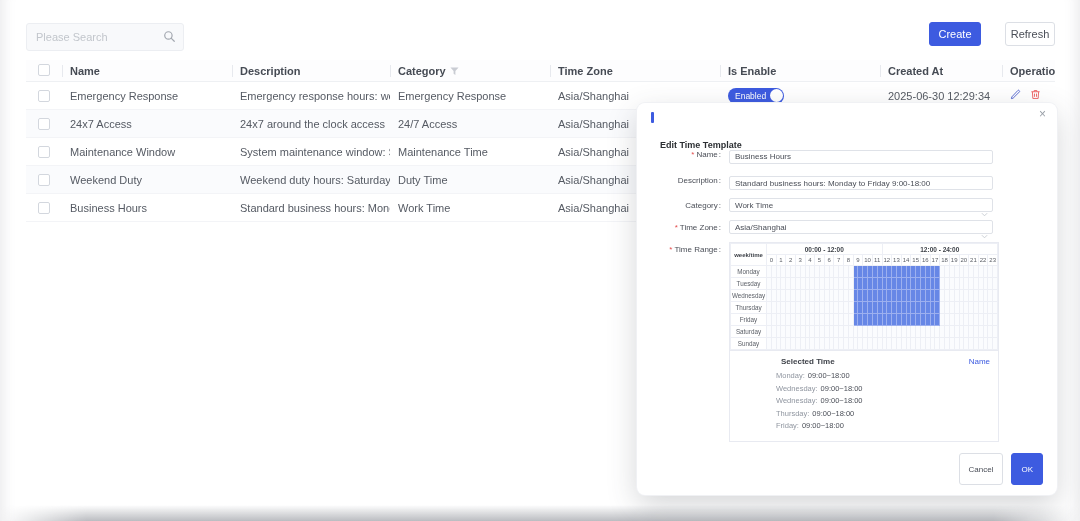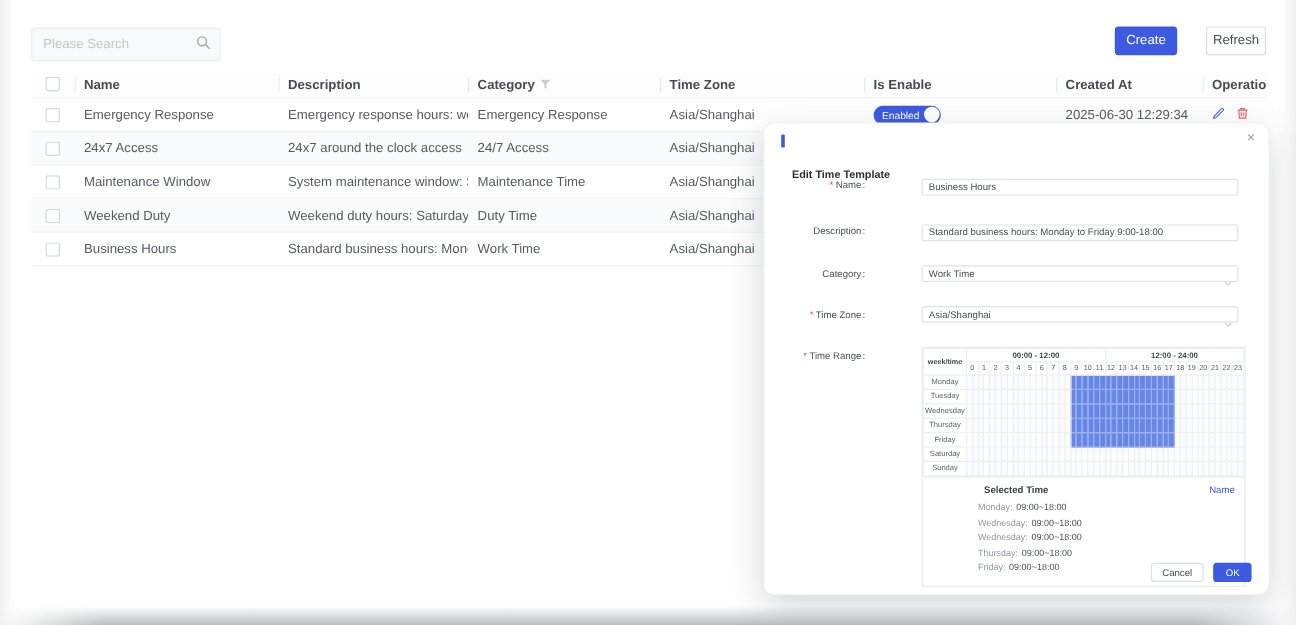--- a/index.html
+++ b/index.html
@@ -47,21 +47,21 @@
   .ops { display:flex; gap:9px; align-items:center; }
 
   
   .modal { position:absolute; left:637px; top:103px; width:420px; height:392px; background:#fff;
            border-radius:8px; box-shadow:0 0 0 1px #f0f1f4, 0 10px 30px rgba(60,64,72,.22); z-index:10; }
   .modal-header { position:relative; height:30px; }
   .accent { position:absolute; left:14px; top:9px; width:3px; height:11px; background:#3D5BE0; border-radius:1px; }
   .modal-title { position:absolute; left:23px; top:24px; font-size:9px; font-weight:700; color:#2c2f33;margin-top:13px; }
   .modal-close { position:absolute; right:11px; top:5px; font-size:12px; color:#9aa0a8; cursor:pointer; line-height:1; }
   .modal-body { padding:12px 14px 0 8px; }
-  .frow { display:flex; align-items:center; margin-bottom:20px;gap:39px; }
+  .frow { display:flex; align-items:center; margin-bottom:8px; }
   .frow.top { align-items:flex-start; }
   .flabel { width:84px; flex:none; text-align:right; font-size:8px; color:#4a4e57; padding-right:8px; }
   .flabel .colon { margin-left:1px; }
   .req { color:#e34d4d; margin-right:2px; font-size:8px; }
   .fctrl { width:264px; flex:none; position:relative; }
   .fld { width:100%; height:14px; border:1px solid #dfe2e8; border-radius:2px; font-family:inherit;
          font-size:8px; color:#4a4e57; padding:0 5px; outline:none; background:#fff; }
   .select { width:100%; height:14px; border:1px solid #dfe2e8; border-radius:2px; font-size:8px;
             color:#4a4e57; display:flex; align-items:center; padding:0 5px; background:#fff; }
   .chev { position:absolute; right:5px; top:5px; }
@@ -77,21 +77,21 @@
   .tg td.cell { height:12px; background:#fbfcfe; cursor:pointer; }
   .tg td.cell.sel { background:#6787E6; border-color:#9db0ef; }
   .sel-panel { border-top:1px solid #e8eaf1; padding:6px 8px 7px; }
   .sel-head { display:flex; justify-content:space-between; align-items:center; margin-bottom:5px; }
   .sel-title { font-size:8px; font-weight:700; color:#3f434a;padding-left:43px; }
   .clear-link { font-size:8px; color:#3D5BE0; cursor:pointer; }
   .sel-item { font-size:7.5px; margin-bottom:3.5px;padding-left:38px; }
   .sel-item .d { color:#9096a0; }
   .sel-item .v { color:#4a4e57; margin-left:3px; }
   .modal-footer { position:absolute; right:14px; bottom:10px; display:flex; gap:8px; }
-  .mbtn { height:16px; border-radius:3px; font-family:inherit; font-size:8px; display:flex;
+  .mbtn { height:32px; border-radius:3px; font-family:inherit; font-size:8px; display:flex;
           align-items:center; justify-content:center; cursor:pointer; }
   .mbtn-cancel { padding:0 9px; background:#fff; border:1px solid #dcdfe5; color:#4a4e57; }
   .mbtn-ok { padding:0 9px; background:#3D5BE0; border:1px solid #3D5BE0; color:#fff; }
 </style>
 </head>
 <body>
 
 <div class="page">
 
   <div class="toolbar">

